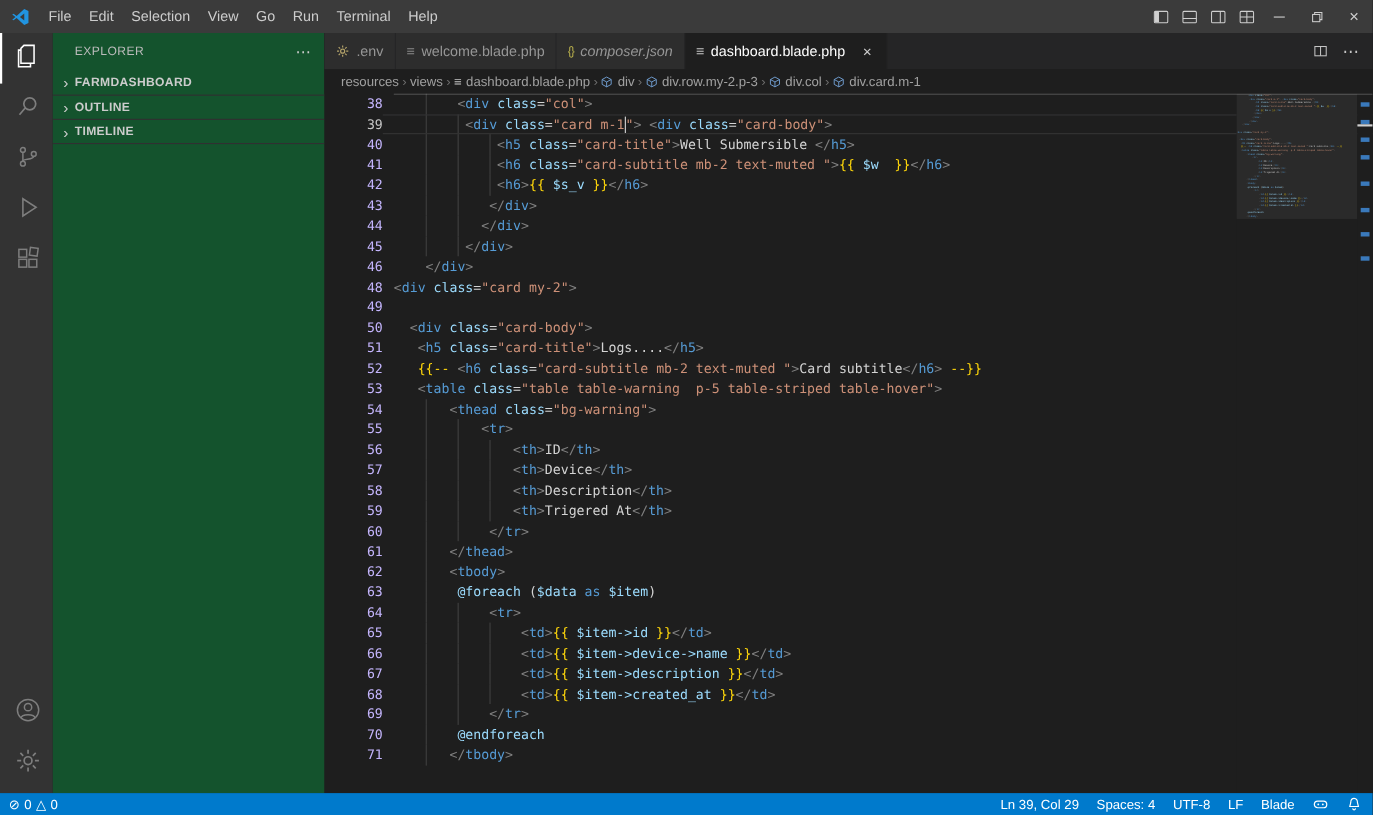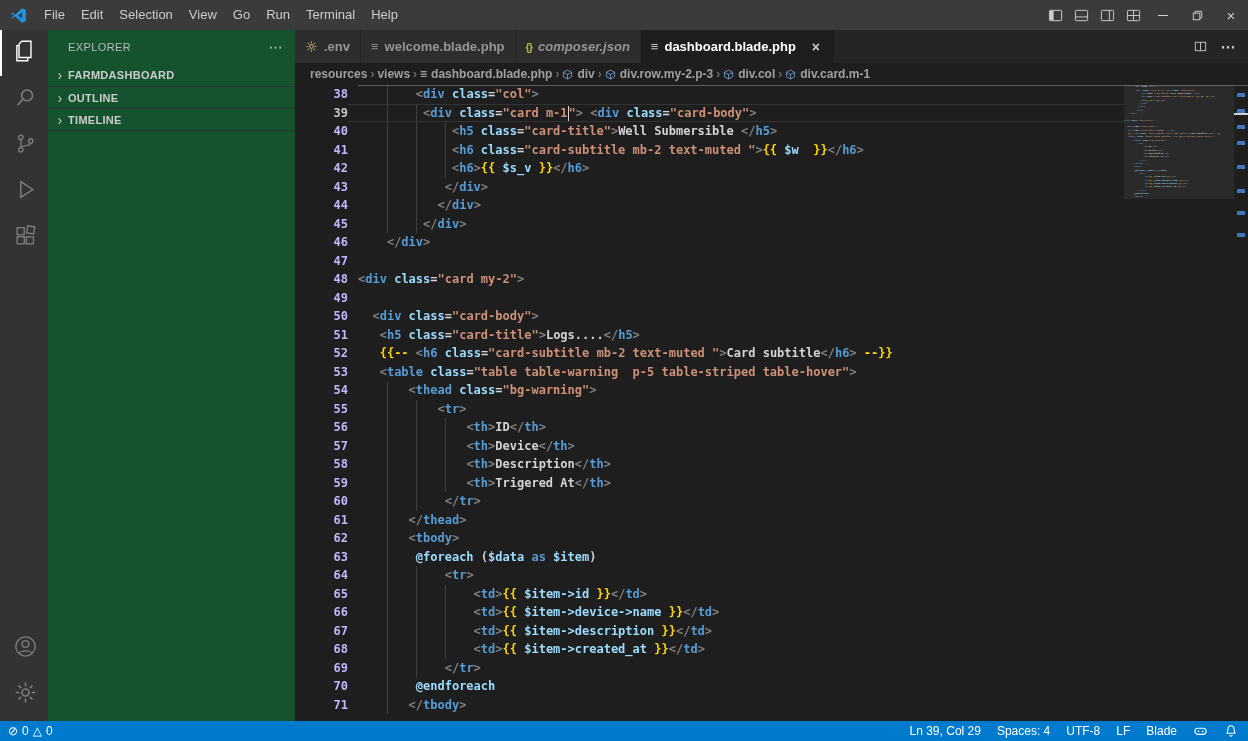--- a/index.html
+++ b/index.html
@@ -35,21 +35,21 @@
   .sidebar-header { height:34px; display:flex; align-items:center; padding:0 12px 0 20px;
     font-size:11px; letter-spacing:0.4px; color:#bbbbbb; }
   .sidebar-more { margin-left:auto; font-size:14px; color:#cccccc; cursor:pointer; }
   .section { height:22px; display:flex; align-items:center; font-size:11px; font-weight:bold;
     color:#cccccc; letter-spacing:0.3px; padding-left:4px; cursor:pointer; }
   .section + .section { border-top:1px solid #303031; }
   .sections-wrap { border-bottom:1px solid #303031; }
   .chev { width:16px; text-align:center; font-size:14px; font-weight:normal; color:#cccccc; }
 
   
-  .editor-col { flex:1; display:flex; flex-direction:column; min-width:0; background:#1e1e1e;font-weight:bold; }
+  .editor-col { flex:1; display:flex; flex-direction:column; min-width:0; background:#1e1e1e; }
 
   .tabbar { height:33px; flex:0 0 33px; background:#252526; display:flex; align-items:stretch; }
   .tabs { display:flex; }
   .tab { display:flex; align-items:center; gap:6px; padding:0 10px; background:#2d2d2d;
     color:#969696; font-size:13px; border-right:1px solid #252526; cursor:pointer; min-width:0; }
   .tab.active { background:#1e1e1e; color:#ffffff; }
   .tablabel.italic { font-style:italic; }
   .tabicon { font-size:12px; display:flex; align-items:center; }
   .ti-blade { color:#8a8a8a; font-size:13px; }
   .tab.active .ti-blade { color:#c5c5c5; }
@@ -338,21 +338,20 @@
         <div class="code" id="code">
             <div class="code-line"><span class="ln">38</span><span class="lc"><span class="guide" style="left: 4ch;"></span>        <span class="tk-p">&lt;</span><span class="tk-t">div</span><span class="tk-x"> </span><span class="tk-a">class</span><span class="tk-x">=</span><span class="tk-s">"col"</span><span class="tk-p">&gt;</span></span></div>
             <div class="code-line current"><span class="ln">39</span><span class="lc"><span class="guide" style="left: 4ch;"></span><span class="guide" style="left: 8ch;"></span>         <span class="tk-p">&lt;</span><span class="tk-t">div</span><span class="tk-x"> </span><span class="tk-a">class</span><span class="tk-x">=</span><span class="tk-s">"card m-1</span><span class="cursor"></span><span class="tk-s">"</span><span class="tk-p">&gt;</span><span class="tk-x"> </span><span class="tk-p">&lt;</span><span class="tk-t">div</span><span class="tk-x"> </span><span class="tk-a">class</span><span class="tk-x">=</span><span class="tk-s">"card-body"</span><span class="tk-p">&gt;</span></span></div>
             <div class="code-line"><span class="ln">40</span><span class="lc"><span class="guide" style="left: 4ch;"></span><span class="guide" style="left: 8ch;"></span><span class="guide" style="left: 12ch;"></span>             <span class="tk-p">&lt;</span><span class="tk-t">h5</span><span class="tk-x"> </span><span class="tk-a">class</span><span class="tk-x">=</span><span class="tk-s">"card-title"</span><span class="tk-p">&gt;</span><span class="tk-x">Well Submersible </span><span class="tk-p">&lt;/</span><span class="tk-t">h5</span><span class="tk-p">&gt;</span></span></div>
             <div class="code-line"><span class="ln">41</span><span class="lc"><span class="guide" style="left: 4ch;"></span><span class="guide" style="left: 8ch;"></span><span class="guide" style="left: 12ch;"></span>             <span class="tk-p">&lt;</span><span class="tk-t">h6</span><span class="tk-x"> </span><span class="tk-a">class</span><span class="tk-x">=</span><span class="tk-s">"card-subtitle mb-2 text-muted "</span><span class="tk-p">&gt;</span><span class="tk-b">{{</span><span class="tk-x"> </span><span class="tk-v">$w</span><span class="tk-x">  </span><span class="tk-b">}}</span><span class="tk-p">&lt;/</span><span class="tk-t">h6</span><span class="tk-p">&gt;</span></span></div>
             <div class="code-line"><span class="ln">42</span><span class="lc"><span class="guide" style="left: 4ch;"></span><span class="guide" style="left: 8ch;"></span><span class="guide" style="left: 12ch;"></span>             <span class="tk-p">&lt;</span><span class="tk-t">h6</span><span class="tk-p">&gt;</span><span class="tk-b">{{</span><span class="tk-x"> </span><span class="tk-v">$s_v</span><span class="tk-x"> </span><span class="tk-b">}}</span><span class="tk-p">&lt;/</span><span class="tk-t">h6</span><span class="tk-p">&gt;</span></span></div>
             <div class="code-line"><span class="ln">43</span><span class="lc"><span class="guide" style="left: 4ch;"></span><span class="guide" style="left: 8ch;"></span>            <span class="tk-p">&lt;/</span><span class="tk-t">div</span><span class="tk-p">&gt;</span></span></div>
             <div class="code-line"><span class="ln">44</span><span class="lc"><span class="guide" style="left: 4ch;"></span><span class="guide" style="left: 8ch;"></span>           <span class="tk-p">&lt;/</span><span class="tk-t">div</span><span class="tk-p">&gt;</span></span></div>
             <div class="code-line"><span class="ln">45</span><span class="lc"><span class="guide" style="left: 4ch;"></span><span class="guide" style="left: 8ch;"></span>         <span class="tk-p">&lt;/</span><span class="tk-t">div</span><span class="tk-p">&gt;</span></span></div>
             <div class="code-line"><span class="ln">46</span><span class="lc">    <span class="tk-p">&lt;/</span><span class="tk-t">div</span><span class="tk-p">&gt;</span></span></div>
-            <div class="code-line"><span class="ln">47</span><span class="lc"></span></div>
             <div class="code-line"><span class="ln">48</span><span class="lc"><span class="tk-p">&lt;</span><span class="tk-t">div</span><span class="tk-x"> </span><span class="tk-a">class</span><span class="tk-x">=</span><span class="tk-s">"card my-2"</span><span class="tk-p">&gt;</span></span></div>
             <div class="code-line"><span class="ln">49</span><span class="lc"></span></div>
             <div class="code-line"><span class="ln">50</span><span class="lc">  <span class="tk-p">&lt;</span><span class="tk-t">div</span><span class="tk-x"> </span><span class="tk-a">class</span><span class="tk-x">=</span><span class="tk-s">"card-body"</span><span class="tk-p">&gt;</span></span></div>
             <div class="code-line"><span class="ln">51</span><span class="lc">   <span class="tk-p">&lt;</span><span class="tk-t">h5</span><span class="tk-x"> </span><span class="tk-a">class</span><span class="tk-x">=</span><span class="tk-s">"card-title"</span><span class="tk-p">&gt;</span><span class="tk-x">Logs....</span><span class="tk-p">&lt;/</span><span class="tk-t">h5</span><span class="tk-p">&gt;</span></span></div>
             <div class="code-line"><span class="ln">52</span><span class="lc">   <span class="tk-b">{{--</span><span class="tk-x"> </span><span class="tk-p">&lt;</span><span class="tk-t">h6</span><span class="tk-x"> </span><span class="tk-a">class</span><span class="tk-x">=</span><span class="tk-s">"card-subtitle mb-2 text-muted "</span><span class="tk-p">&gt;</span><span class="tk-x">Card subtitle</span><span class="tk-p">&lt;/</span><span class="tk-t">h6</span><span class="tk-p">&gt;</span><span class="tk-x"> </span><span class="tk-b">--}}</span></span></div>
             <div class="code-line"><span class="ln">53</span><span class="lc">   <span class="tk-p">&lt;</span><span class="tk-t">table</span><span class="tk-x"> </span><span class="tk-a">class</span><span class="tk-x">=</span><span class="tk-s">"table table-warning  p-5 table-striped table-hover"</span><span class="tk-p">&gt;</span></span></div>
             <div class="code-line"><span class="ln">54</span><span class="lc"><span class="guide" style="left: 4ch;"></span>       <span class="tk-p">&lt;</span><span class="tk-t">thead</span><span class="tk-x"> </span><span class="tk-a">class</span><span class="tk-x">=</span><span class="tk-s">"bg-warning"</span><span class="tk-p">&gt;</span></span></div>
             <div class="code-line"><span class="ln">55</span><span class="lc"><span class="guide" style="left: 4ch;"></span><span class="guide" style="left: 8ch;"></span>           <span class="tk-p">&lt;</span><span class="tk-t">tr</span><span class="tk-p">&gt;</span></span></div>
             <div class="code-line"><span class="ln">56</span><span class="lc"><span class="guide" style="left: 4ch;"></span><span class="guide" style="left: 8ch;"></span><span class="guide" style="left: 12ch;"></span>               <span class="tk-p">&lt;</span><span class="tk-t">th</span><span class="tk-p">&gt;</span><span class="tk-x">ID</span><span class="tk-p">&lt;/</span><span class="tk-t">th</span><span class="tk-p">&gt;</span></span></div>
             <div class="code-line"><span class="ln">57</span><span class="lc"><span class="guide" style="left: 4ch;"></span><span class="guide" style="left: 8ch;"></span><span class="guide" style="left: 12ch;"></span>               <span class="tk-p">&lt;</span><span class="tk-t">th</span><span class="tk-p">&gt;</span><span class="tk-x">Device</span><span class="tk-p">&lt;/</span><span class="tk-t">th</span><span class="tk-p">&gt;</span></span></div>

